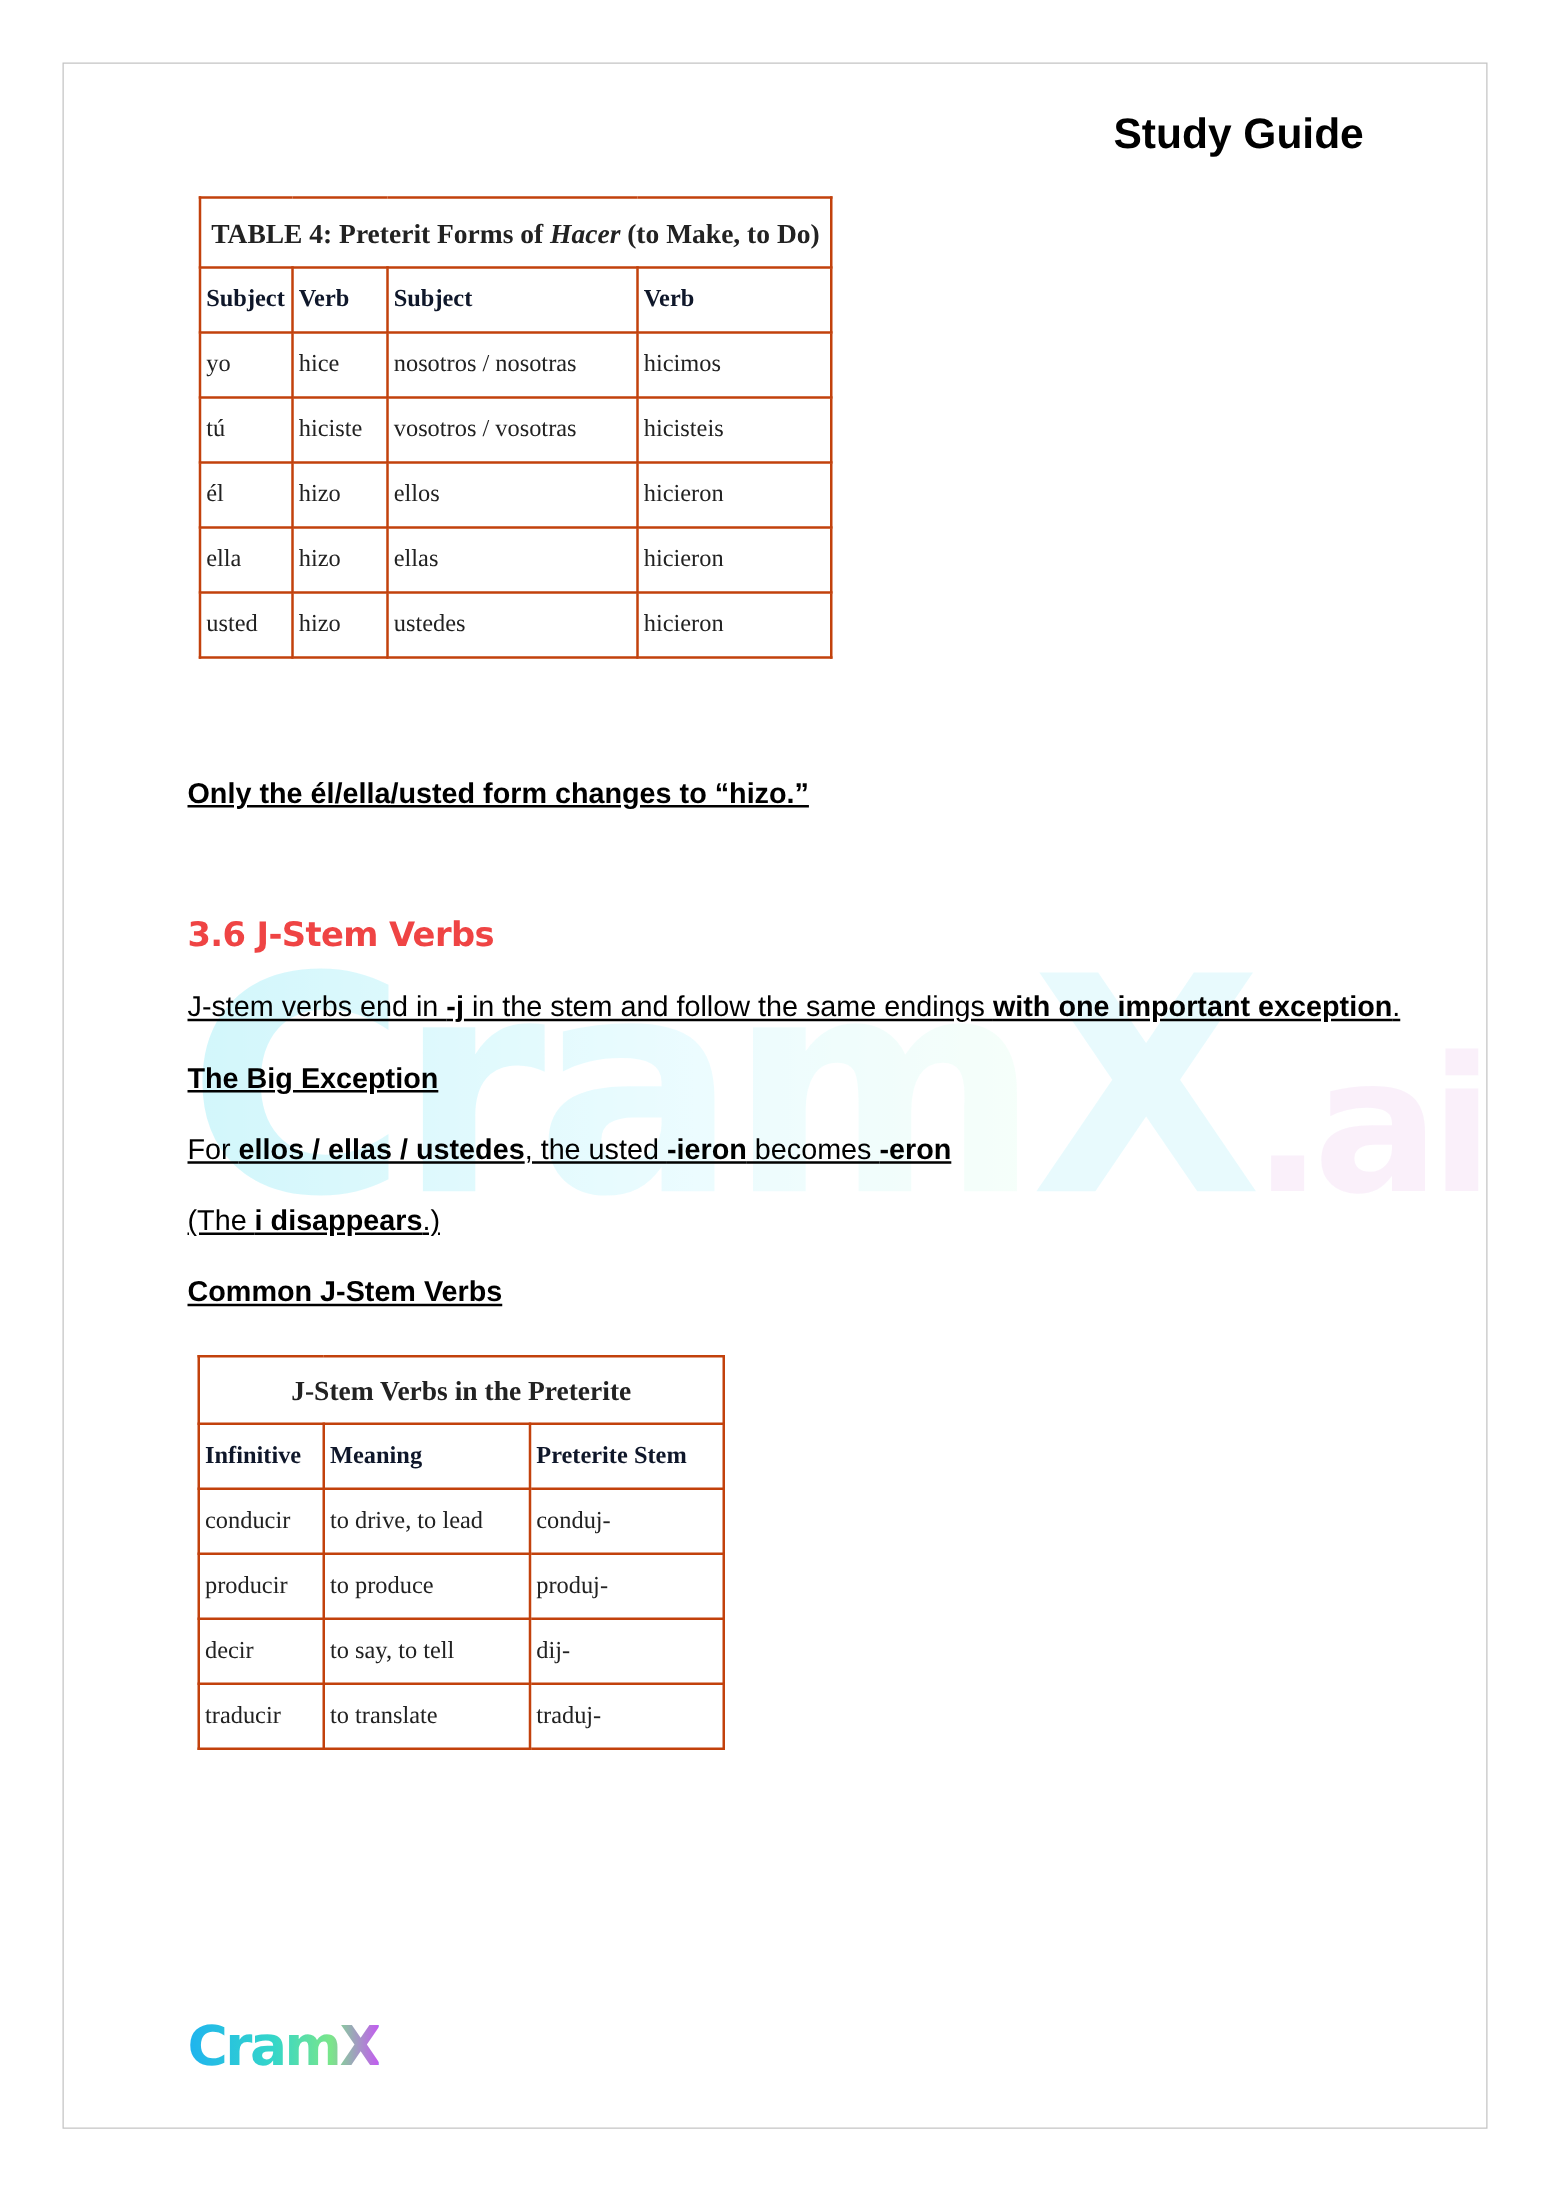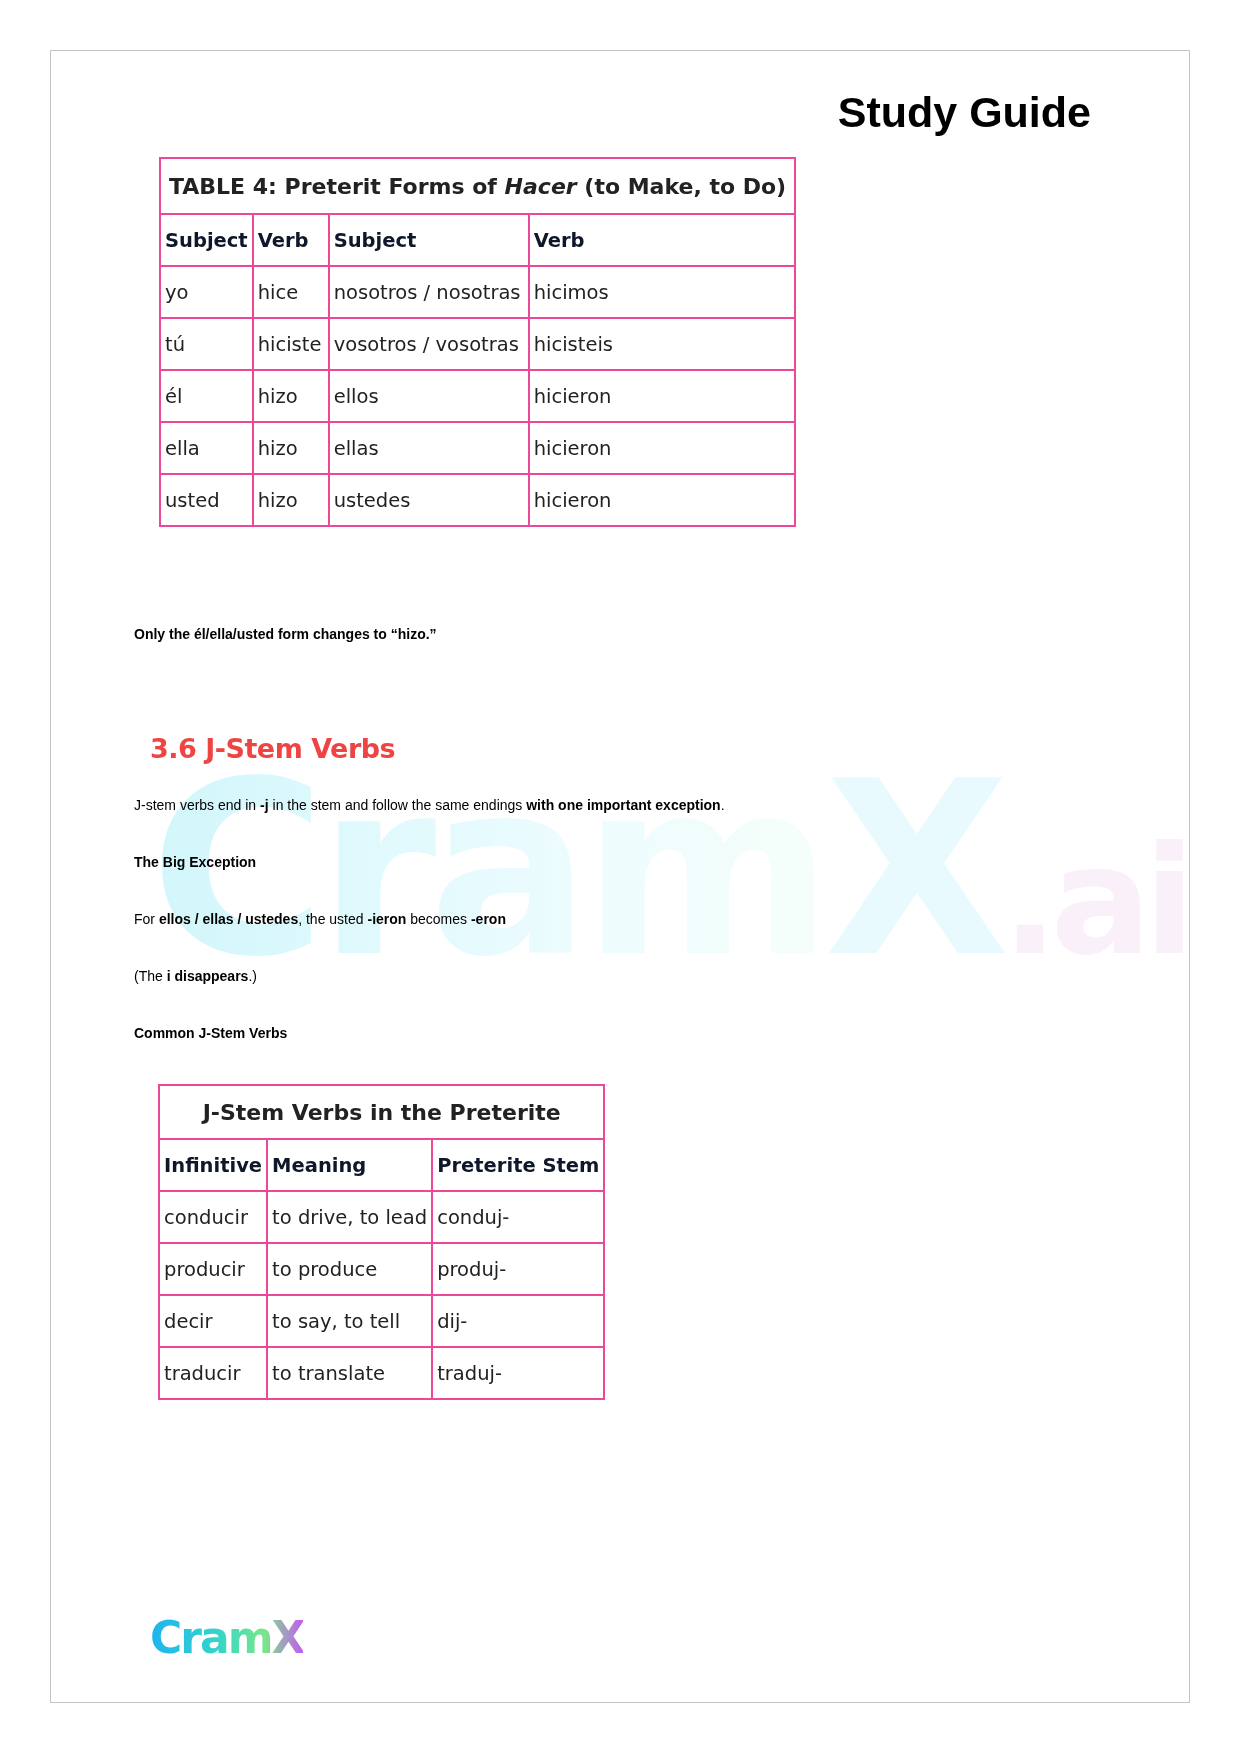--- a/index.html
+++ b/index.html
@@ -1,26 +1,26 @@
 <!DOCTYPE html>
 <html><head>
 <meta charset="utf-8">
 <style>
   html,body{margin:0;padding:0;background:#fff;}
   body{width:1241px;height:1754px;position:relative;font-family:"Liberation Sans",sans-serif;color:#000;overflow:hidden;}
   .page{position:absolute;left:50px;top:50px;width:1140px;height:1653px;border:1px solid #c4c4c4;box-sizing:border-box;}
   .abs{position:absolute;}
-  .title{right:150px;top:88px;font-size:43px;font-weight:bold;font-family:"Liberation Sans",sans-serif;}
+  .title{right:150px;top:88px;font-size:34px;font-weight:bold;font-family:"Liberation Sans",sans-serif;}
   table.dt{border-collapse:collapse;font-family:"DejaVu Sans",sans-serif;font-size:19.5px;color:#222;}
-  table.dt td, table.dt th{border:2px solid #ec4899;padding:0 4px;height:50px;text-align:left;vertical-align:middle;white-space:nowrap;}
+  table.dt td, table.dt th{border:2px solid #c2410c;padding:0 4px;height:50px;text-align:left;vertical-align:middle;white-space:nowrap;font-family:Liberation Serif, serif;}
   table.dt th{font-weight:bold;color:#0f172a;}
   table.dt .cap{text-align:center;font-weight:bold;font-size:22px;line-height:37px;padding:2px 8px;}
   .t1{left:159px;top:157px;width:453px;}
   .t2{left:158px;top:1084px;width:422px;}
-  .para{left:134px;font-size:14px;line-height:24px;}
+  .para{left:150px;font-size:23px;line-height:24px;text-decoration:underline;}
   .b{font-weight:bold;}
   .h36{left:150px;top:733px;font-size:27px;color:#ef4444;font-weight:bold;font-family:"DejaVu Sans",sans-serif;letter-spacing:-0.5px;}
   .watermark{left:150px;top:740px;width:950px;height:260px;font-family:"DejaVu Sans",sans-serif;font-weight:bold;font-size:240px;line-height:260px;letter-spacing:-8px;white-space:nowrap;pointer-events:none;opacity:0.35;}
   .wm-cram{background:linear-gradient(90deg,#7fe8f5,#c9f7ff 60%,#e6fff0);-webkit-background-clip:text;background-clip:text;color:transparent;}
   .wm-x{color:#bff3fb;}
   .wm-ai{color:#f1d7f3;font-size:150px;}
   .logo{left:150px;top:1612px;font-size:44px;font-weight:bold;font-family:"DejaVu Sans",sans-serif;letter-spacing:-2px;background:linear-gradient(90deg,#1fb3ef 0%,#34d6c9 45%,#7be68a 75%,#c35cf0 100%);-webkit-background-clip:text;background-clip:text;color:transparent;}
 </style>
 </head>
 <body>

